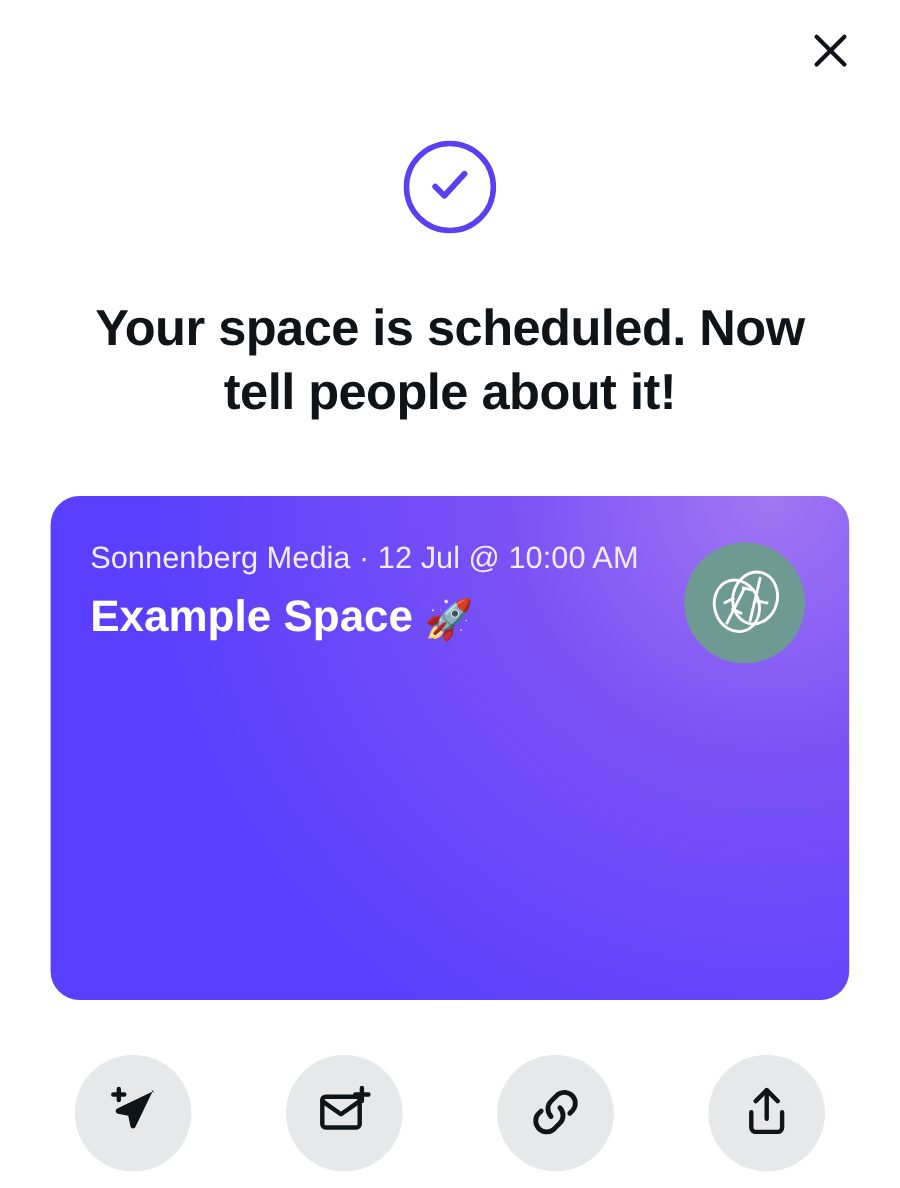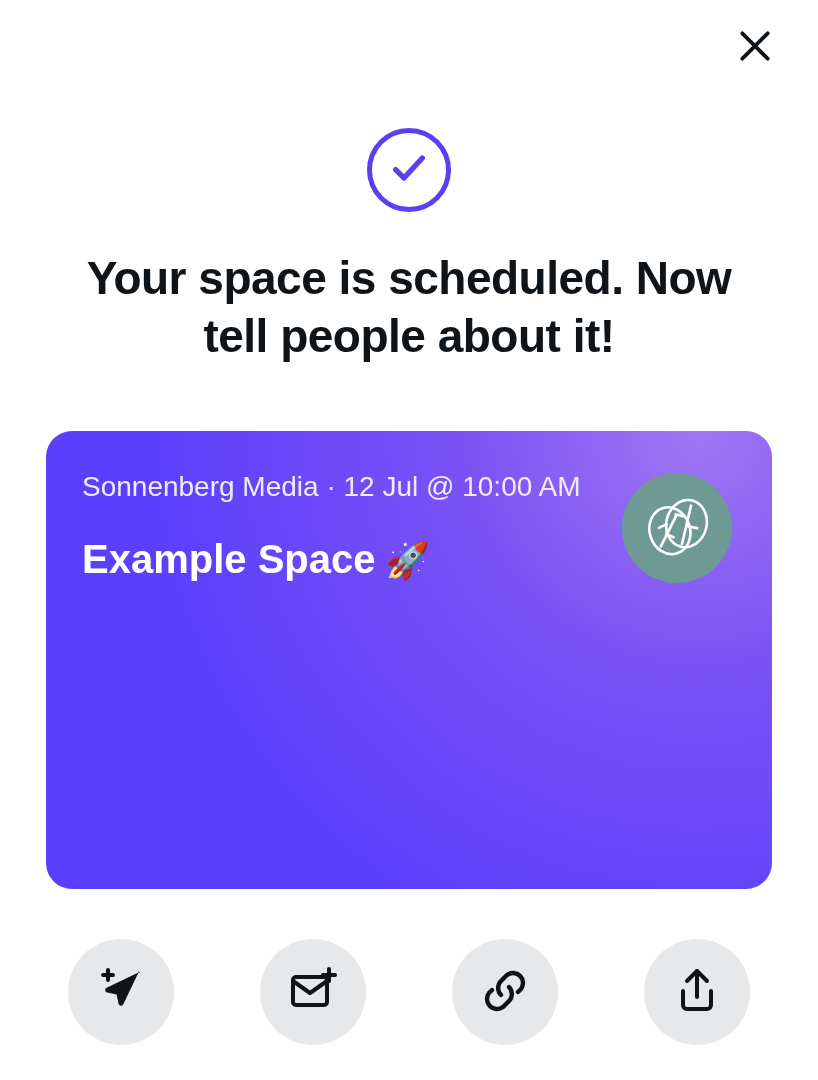--- a/index.html
+++ b/index.html
@@ -40,21 +40,21 @@
       border-radius: 50%;
       display: flex;
       align-items: center;
       justify-content: center;
     }
     .check-circle svg {
       width: 40px;
       height: 40px;
     }
     .headline {
-      margin-top: 38px;
+      margin-top: 58px;
       padding: 0 50px;
       text-align: center;
       font-size: 46px;
       font-weight: 800;
       line-height: 1.25;
       color: #0f1419;
       letter-spacing: -0.5px;
     }
     .card {
       margin: 66px 46px 0;
@@ -63,21 +63,21 @@
       background: linear-gradient(135deg, #8a6ef6 0%, #6c4bf6 30%, #5b3ffe 60%, #5b3ffe 100%);
       background: radial-gradient(circle at 90% 0%, #a176f3 0%, #7a52f5 30%, #5b3ffe 70%);
       padding: 40px 36px;
       position: relative;
       color: #ffffff;
     }
     .card-meta {
       font-size: 28px;
       font-weight: 400;
       color: #f0ecff;
-      margin-bottom: 34px;
+      margin-bottom: 16px;
     }
     .card-title {
       font-size: 40px;
       font-weight: 800;
       color: #ffffff;
       display: flex;
       align-items: flex-end;
       gap: 10px;
     }
     .rocket {

